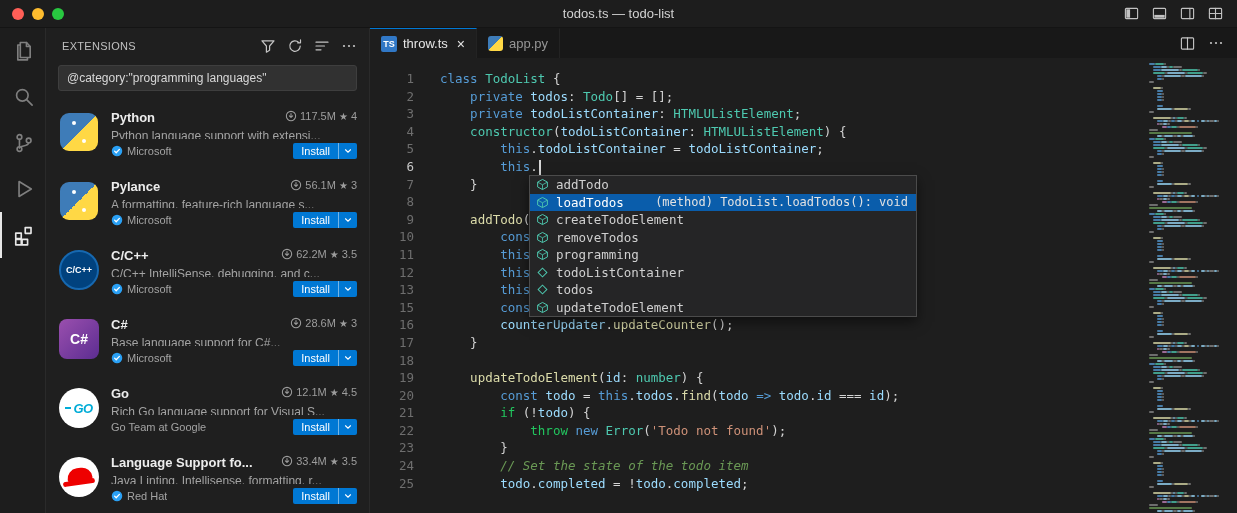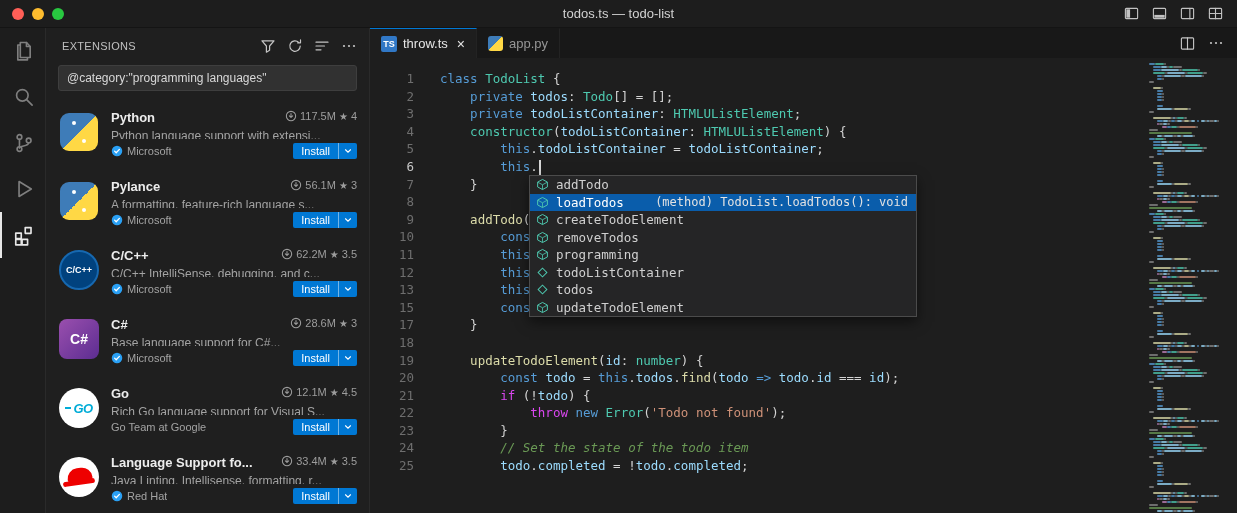--- a/index.html
+++ b/index.html
@@ -86,21 +86,21 @@
   .tab-actions{margin-left:auto;display:flex;align-items:center;gap:13px;
     padding-right:13px;color:#c5c5c5}
   .tab-actions span{display:flex;cursor:pointer}
   .editor-wrap{flex:1;display:flex;position:relative;background:#1e1e1e;overflow:hidden}
   .code{flex:1;padding-top:12px;font-family:"DejaVu Sans Mono",monospace;
     font-size:12.5px;line-height:17.6px;overflow:hidden}
   .cl{display:flex;height:17.6px;white-space:pre}
   .ln{width:70px;flex:none;text-align:right;padding-right:26px;color:#6e6e6e}
   .ln.cur-ln{color:#c6c6c6}
   .lc{flex:1;min-width:0}
-  .tk-kw{color:#569cd6}.tk-ctl{color:#d946ef}.tk-type{color:#4ec9b0}.tk-fn{color:#dcdcaa}
+  .tk-kw{color:#569cd6}.tk-ctl{color:#22c55e}.tk-type{color:#4ec9b0}.tk-fn{color:#dcdcaa}
   .tk-var{color:#9cdcfe}.tk-str{color:#ce9178}.tk-com{color:#6a9955;font-style:italic}
   .tk-pl{color:#d4d4d4}
   .caret{display:inline-block;width:2px;height:15px;background:#d7d7d7;
     vertical-align:middle;margin-left:1px}
 
   
   .suggest{position:absolute;left:159px;top:117px;width:388px;background:#252526;
     border:1px solid #4b4b4b;box-shadow:0 5px 12px rgba(0,0,0,.5);
     font-family:"DejaVu Sans Mono",monospace;font-size:12.5px;z-index:5}
   .sg-row{height:17.5px;display:flex;align-items:center;padding:0 6px;gap:6px;
@@ -526,20 +526,21 @@
           <div class="cl"><span class="ln">5</span><span class="lc"><span class="tk-pl">        </span><span class="tk-kw">this</span><span class="tk-pl">.</span><span class="tk-var">todoListContainer</span><span class="tk-pl"> = </span><span class="tk-var">todoListContainer</span><span class="tk-pl">;</span></span></div>
           <div class="cl"><span class="ln cur-ln">6</span><span class="lc"><span class="tk-pl">        </span><span class="tk-kw">this</span><span class="tk-pl">.</span><span class="caret"></span></span></div>
           <div class="cl"><span class="ln">7</span><span class="lc"><span class="tk-pl">    }</span></span></div>
           <div class="cl"><span class="ln">8</span><span class="lc"></span></div>
           <div class="cl"><span class="ln">9</span><span class="lc"><span class="tk-pl">    </span><span class="tk-fn">addTodo</span><span class="tk-pl">(t</span></span></div>
           <div class="cl"><span class="ln">10</span><span class="lc"><span class="tk-pl">        </span><span class="tk-kw">const</span></span></div>
           <div class="cl"><span class="ln">11</span><span class="lc"><span class="tk-pl">        </span><span class="tk-kw">this</span><span class="tk-pl">.</span></span></div>
           <div class="cl"><span class="ln">12</span><span class="lc"><span class="tk-pl">        </span><span class="tk-kw">this</span><span class="tk-pl">.</span></span></div>
           <div class="cl"><span class="ln">13</span><span class="lc"><span class="tk-pl">        </span><span class="tk-kw">this</span><span class="tk-pl">.</span></span></div>
           <div class="cl"><span class="ln">15</span><span class="lc"><span class="tk-pl">        </span><span class="tk-kw">const</span></span></div>
+          <div class="cl"><span class="ln">16</span><span class="lc"><span class="tk-pl">        </span><span class="tk-var">counterUpdater</span><span class="tk-pl">.</span><span class="tk-fn">updateCounter</span><span class="tk-pl">();</span></span></div>
           <div class="cl"><span class="ln">17</span><span class="lc"><span class="tk-pl">    }</span></span></div>
           <div class="cl"><span class="ln">18</span><span class="lc"></span></div>
           <div class="cl"><span class="ln">19</span><span class="lc"><span class="tk-pl">    </span><span class="tk-fn">updateTodoElement</span><span class="tk-pl">(</span><span class="tk-var">id</span><span class="tk-pl">: </span><span class="tk-type">number</span><span class="tk-pl">) {</span></span></div>
           <div class="cl"><span class="ln">20</span><span class="lc"><span class="tk-pl">        </span><span class="tk-kw">const</span><span class="tk-var"> todo</span><span class="tk-pl"> = </span><span class="tk-kw">this</span><span class="tk-pl">.</span><span class="tk-var">todos</span><span class="tk-pl">.</span><span class="tk-fn">find</span><span class="tk-pl">(</span><span class="tk-var">todo</span><span class="tk-pl"> </span><span class="tk-kw">=&gt;</span><span class="tk-pl"> </span><span class="tk-var">todo</span><span class="tk-pl">.</span><span class="tk-var">id</span><span class="tk-pl"> === </span><span class="tk-var">id</span><span class="tk-pl">);</span></span></div>
           <div class="cl"><span class="ln">21</span><span class="lc"><span class="tk-pl">        </span><span class="tk-ctl">if</span><span class="tk-pl"> (!</span><span class="tk-var">todo</span><span class="tk-pl">) {</span></span></div>
           <div class="cl"><span class="ln">22</span><span class="lc"><span class="tk-pl">            </span><span class="tk-ctl">throw</span><span class="tk-kw"> new</span><span class="tk-type"> Error</span><span class="tk-pl">(</span><span class="tk-str">'Todo not found'</span><span class="tk-pl">);</span></span></div>
           <div class="cl"><span class="ln">23</span><span class="lc"><span class="tk-pl">        }</span></span></div>
           <div class="cl"><span class="ln">24</span><span class="lc"><span class="tk-com">        // Set the state of the todo item</span></span></div>
           <div class="cl"><span class="ln">25</span><span class="lc"><span class="tk-pl">        </span><span class="tk-var">todo</span><span class="tk-pl">.</span><span class="tk-var">completed</span><span class="tk-pl"> = !</span><span class="tk-var">todo</span><span class="tk-pl">.</span><span class="tk-var">completed</span><span class="tk-pl">;</span></span></div>
         </div>

